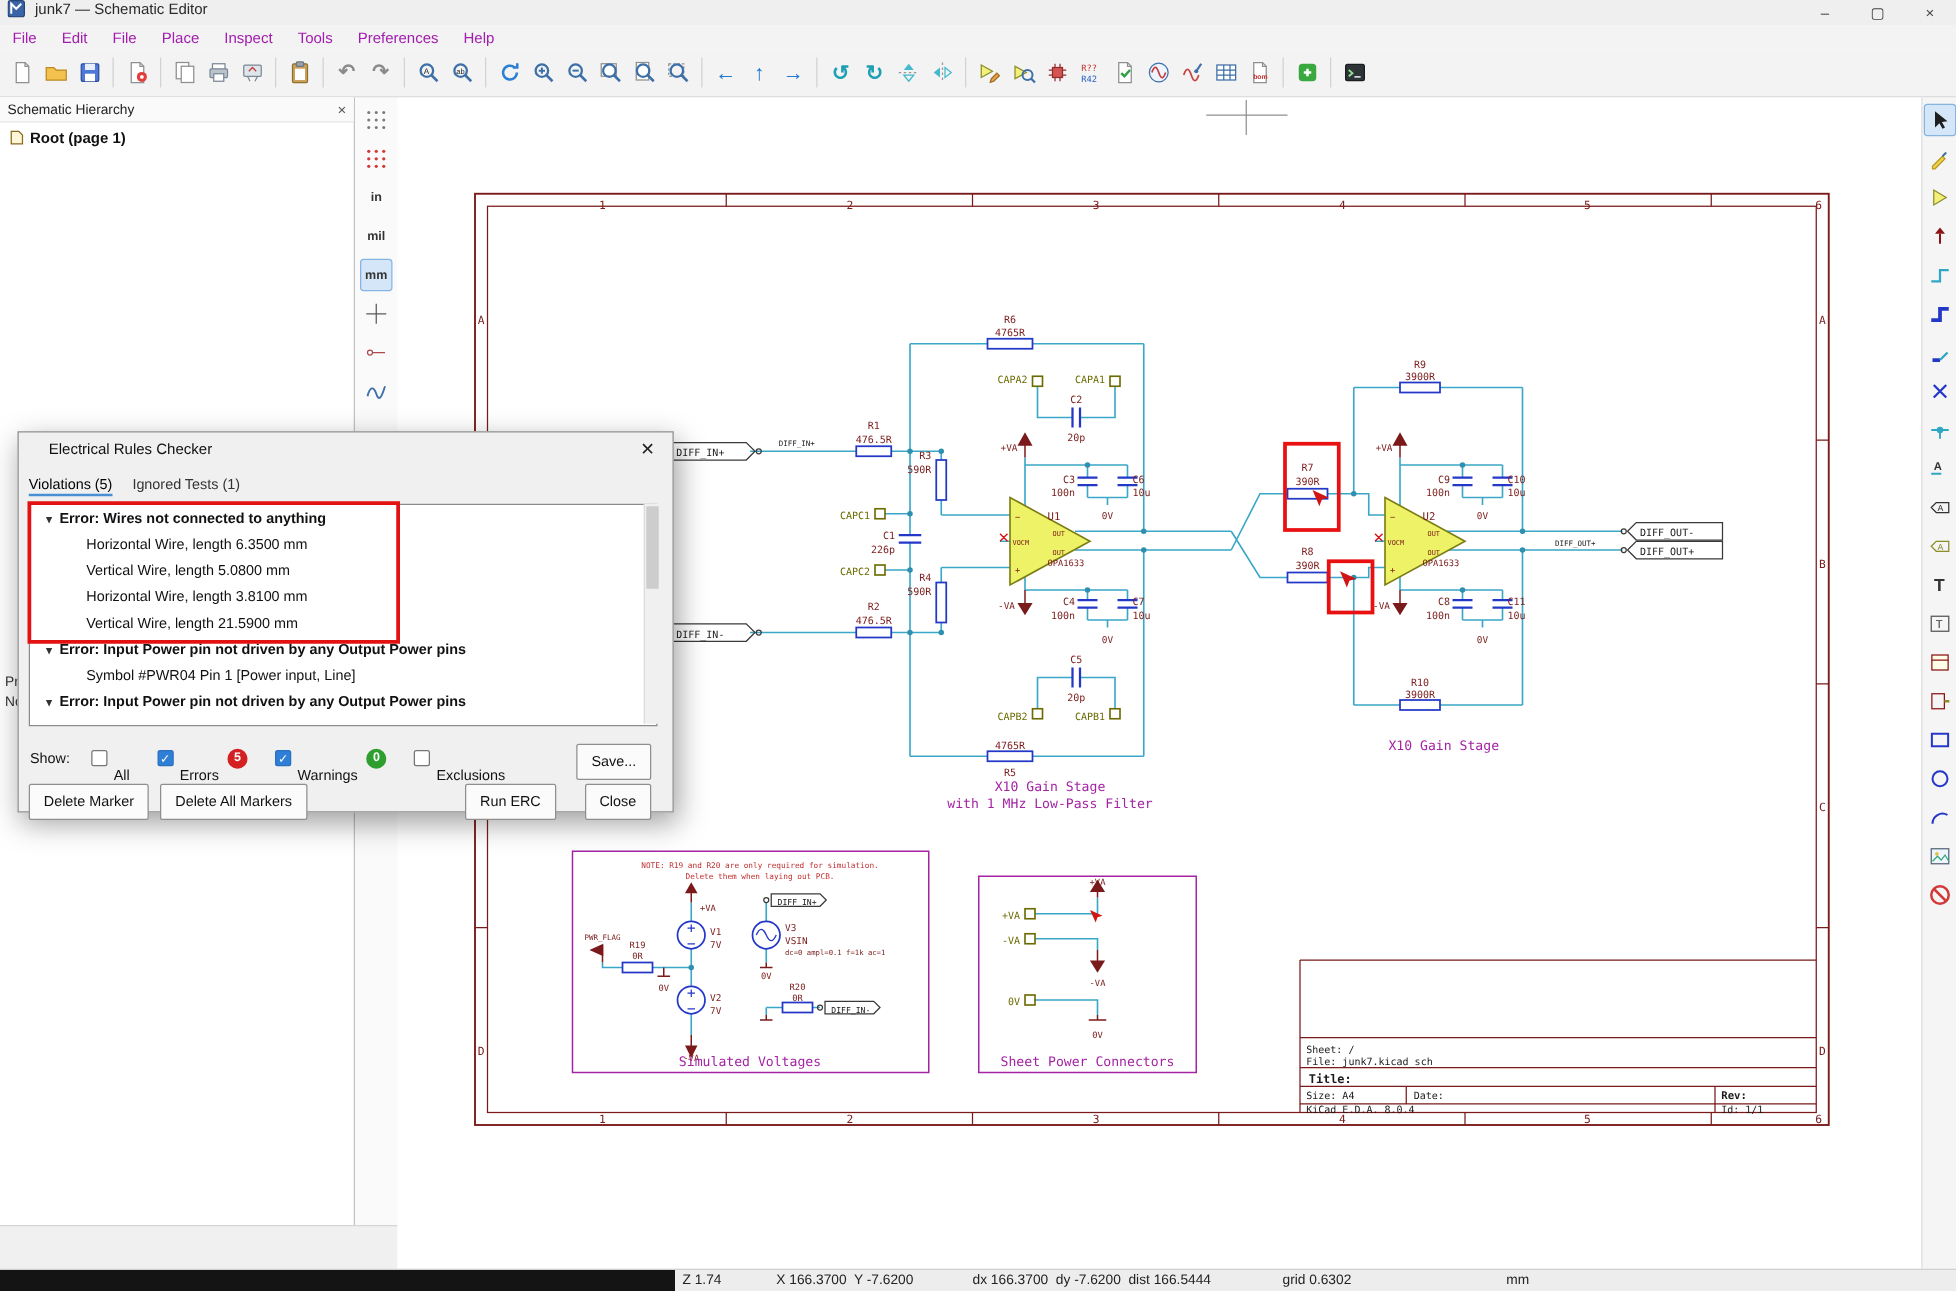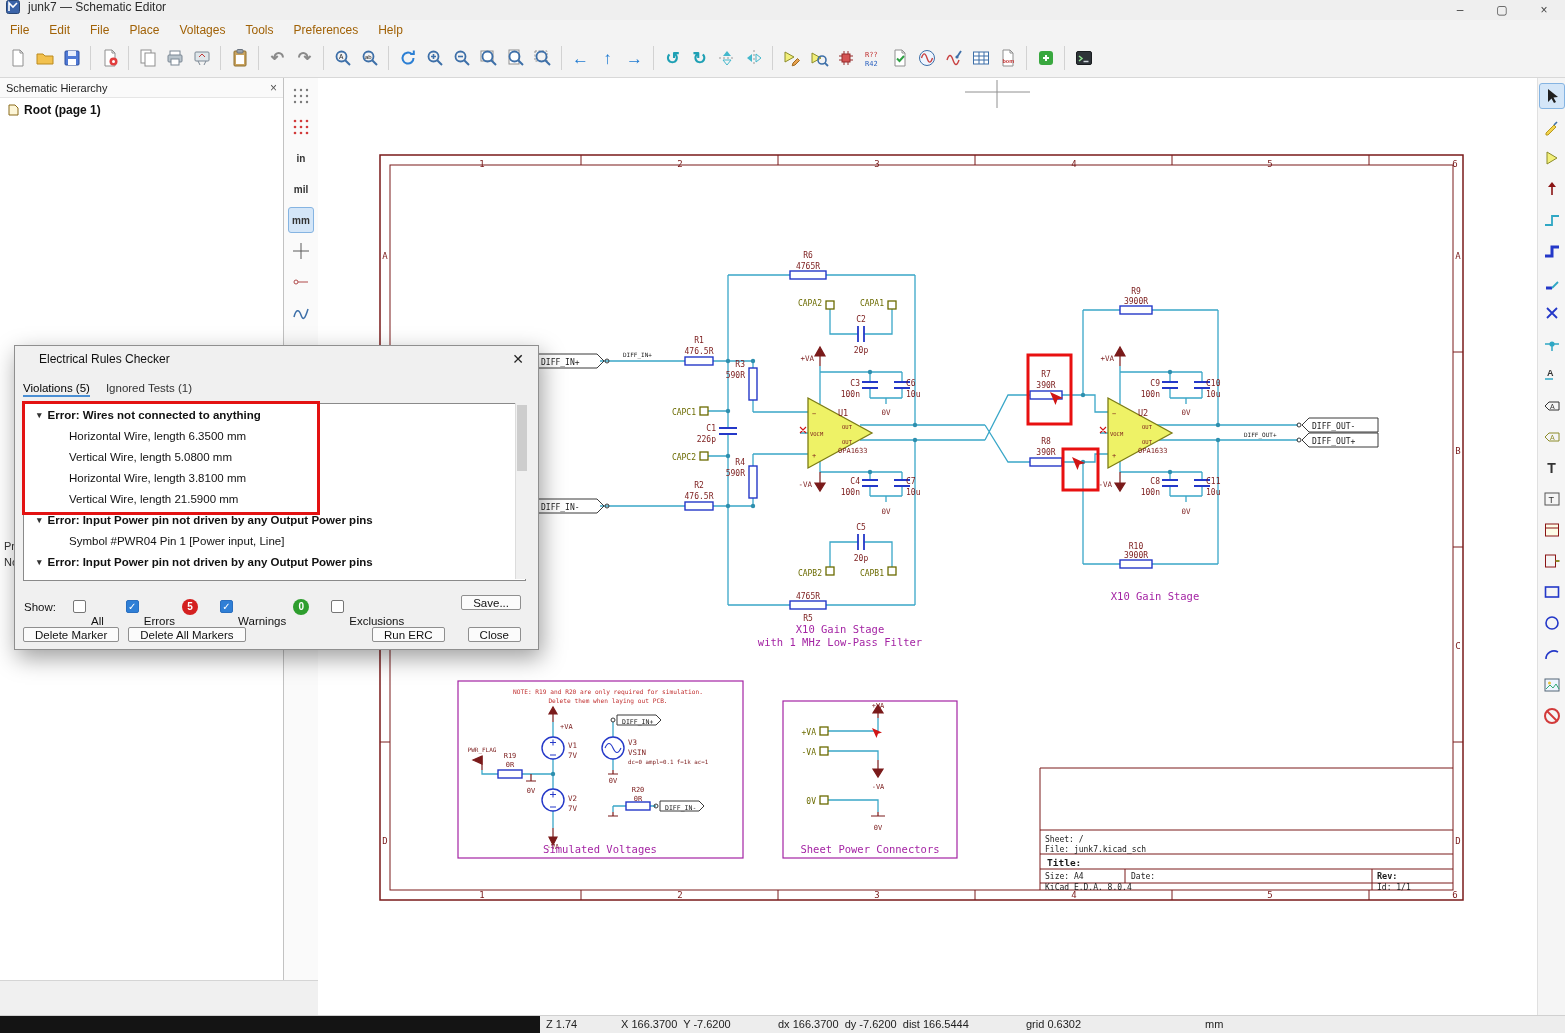--- a/index.html
+++ b/index.html
@@ -9,21 +9,21 @@
   #titlebar{position:absolute;left:0;top:0;width:100%;height:20px;background:#efefef;
             display:flex;align-items:flex-start;font-size:12px;border-bottom:2px solid #3b82f6;}
   #titlebar .app-ico{margin-left:6px;display:flex;}
   #titlebar .ttl{margin-left:8px;color:#2a2a2a;}
   .win-btns{margin-left:auto;display:flex;height:100%;}
   .win-btn{width:42px;height:100%;display:flex;align-items:center;justify-content:center;
            font-size:12px;color:#444;}
   
   #menubar{position:absolute;left:0;top:20px;width:100%;height:19px;background:#f3f3f3;
            display:flex;align-items:center;font-size:12px;}
-  .menu-item{padding:1px 10px;color:#a16207;}
+  .menu-item{padding:1px 10px;color:#a21caf;}
   
   #toolbar{position:absolute;left:0;top:39px;width:100%;height:39px;background:#f3f3f3;
            border-bottom:1px solid #d8d8d8;display:flex;align-items:center;padding-left:4px;box-sizing:border-box;}
   .tb-icon{width:27px;height:27px;display:flex;align-items:center;justify-content:center;border-radius:3px;}
   .tb-icon svg{display:block;}
   .tb-sep{width:1px;height:24px;background:#d2d2d2;margin:0 5px;}
   
   #hier-panel{position:absolute;left:0;top:78px;width:283px;height:902px;background:#ffffff;
               border-right:1px solid #c2c2c2;font-size:12px;}
   .hier-header{height:17px;display:flex;align-items:center;padding:1px 6px;font-size:11px;color:#222;
@@ -68,21 +68,21 @@
   .erc-thumb{position:absolute;left:1px;top:2px;width:10px;height:66px;background:#cdcdcd;}
   #erc-redbox{position:absolute;left:7px;top:55px;width:292px;height:108px;border:3px solid #e31212;
               pointer-events:none;z-index:5;}
   .erc-show{position:absolute;left:9px;top:250px;height:21px;display:flex;align-items:center;color:#111;}
   .cb{width:13px;height:13px;border:1px solid #767676;background:#fff;border-radius:2px;
       display:inline-flex;align-items:center;justify-content:center;box-sizing:border-box;}
   .cb.checked{background:#2f7fd6;border-color:#2a6fc0;color:#fff;font-size:10px;}
   .cb-label{margin-left:5px;margin-top:28px;}
   .badge{min-width:16px;height:16px;border-radius:8px;color:#fff;font-size:10px;font-weight:bold;
          display:inline-flex;align-items:center;justify-content:center;padding:0 2px;box-sizing:border-box;}
-  .btn{background:#fbfbfb;border:1px solid #8f8f8f;border-radius:2px;font-size:11.5px;height:15px;
+  .btn{background:#fbfbfb;border:1px solid #8f8f8f;border-radius:2px;font-size:11.5px;height:29px;
        display:inline-flex;align-items:center;justify-content:center;padding:0 11px;color:#111;box-sizing:border-box;}
   #erc-save{position:absolute;right:17px;top:249px;}
   .erc-buttons{position:absolute;left:8px;top:281px;right:17px;display:flex;gap:9px;}
   .sp{flex:1;}
 </style>
 </head>
 <body>
 
 <div class="app">
 
@@ -99,21 +99,21 @@
       <span class="win-btn">▢</span>
       <span class="win-btn">×</span>
     </div>
   </div>
 
   <div id="menubar">
       <div class="menu-item">File</div>
       <div class="menu-item">Edit</div>
       <div class="menu-item">File</div>
       <div class="menu-item">Place</div>
-      <div class="menu-item">Voltages</div>
+      <div class="menu-item">Inspect</div>
       <div class="menu-item">Tools</div>
       <div class="menu-item">Preferences</div>
       <div class="menu-item">Help</div>
     </div>
 
   <div id="toolbar">
       <div class="tb-icon">
         <svg viewBox="0 0 20 20" width="20" height="20">
           <path d="M5 2h7l3 3v13H5z" fill="#fff" stroke="#8f8f8f"></path>
           <path d="M12 2v3h3" fill="none" stroke="#8f8f8f"></path>

